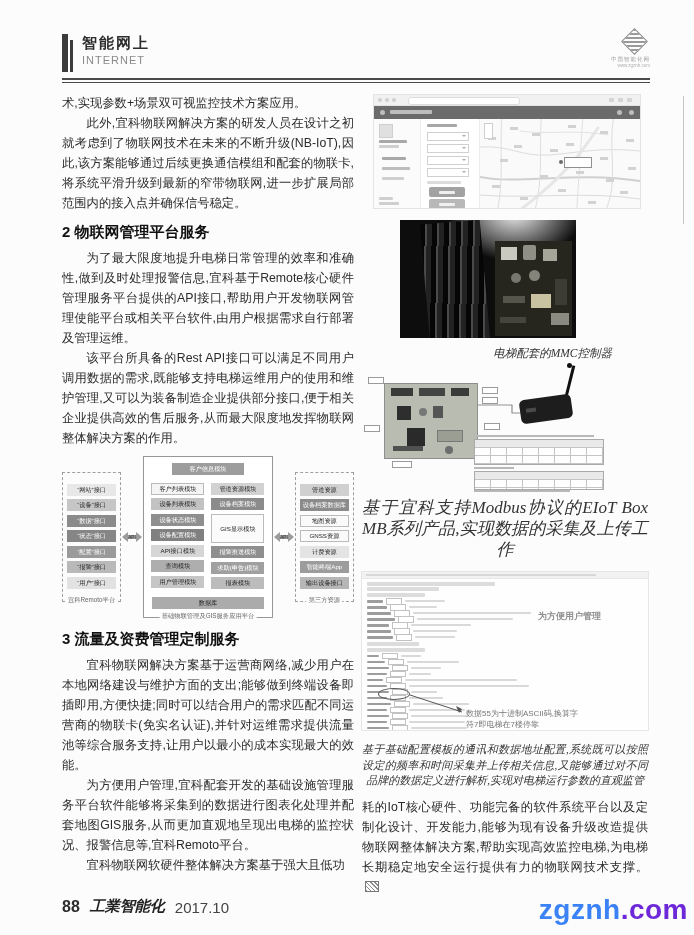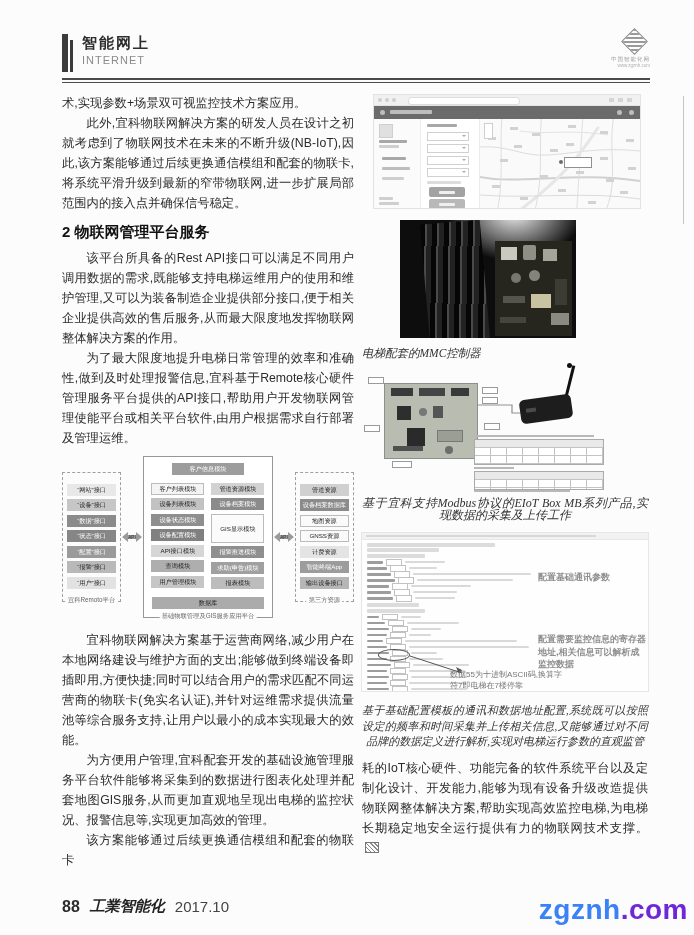--- a/index.html
+++ b/index.html
@@ -70,22 +70,22 @@
   .zoomctl{position:absolute;left:4px;top:4px;width:7px;height:14px;background:#fff;border:1px solid #cfcfcf;}
   
   .photo{position:relative;width:176px;height:118px;margin:12px 0 0 38px;background:#0d0d0d;overflow:hidden;}
   .glare{position:absolute;left:20%;top:-28%;width:90%;height:70%;
          background:radial-gradient(ellipse at 50% 30%,rgba(255,255,255,0.95),rgba(255,255,255,0) 60%);}
   .sink{position:absolute;left:14%;top:2%;width:34%;height:102%;transform:rotate(-5deg);
         background:repeating-linear-gradient(96deg,#060606 0 5px,#4a4a4a 5px 7px,#222 7px 12px);}
   .pboard{position:absolute;right:2%;top:18%;width:44%;height:80%;background:#26261f;}
   .cmp{position:absolute;}
   .caption{font-style:italic;font-family:"Liberation Serif",serif;color:#333;}
-  .cap1{font-size:11.5px;text-align:left;width:250px;margin:8px 0 0 0;}
-  .cap2{font-size:12px;line-height:12px;text-align:justify;text-align-last:center;margin:4px 0 7px 0;}
+  .cap1{font-size:11.5px;text-align:right;width:250px;margin:8px 0 0 0;}
+  .cap2{font-size:17px;line-height:21px;text-align:justify;text-align-last:center;margin:4px 0 7px 0;}
   .cap3{font-size:11px;line-height:15.5px;text-align:justify;text-align-last:center;margin:12px 0 0 0;}
   
   .fig2{position:relative;height:126px;margin-top:6px;}
   .board{position:absolute;left:22px;top:16px;width:92px;height:74px;background:#b8bcb1;border:1px solid #8e8e8e;}
   .lbl{position:absolute;background:#fff;border:1px solid #9a9a9a;width:14px;height:5px;}
   .dev{position:absolute;left:158px;top:30px;width:52px;height:24px;background:#1d1d1d;border-radius:5px;transform:rotate(-8deg);}
   .dev .dvs{position:absolute;left:6px;top:9px;width:10px;height:4px;background:#4a4a4a;}
   .ant{position:absolute;left:206px;top:-2px;width:2.5px;height:36px;background:#111;transform:rotate(14deg);}
   .antc{position:absolute;left:205px;top:-4px;width:5px;height:5px;border-radius:50%;background:#111;}
   .wire{position:absolute;left:0;top:0;width:100%;height:100%;}
@@ -102,21 +102,21 @@
   .cfgrows{position:absolute;left:5px;top:8px;width:165px;}
   .ch{height:4px;background:#dcdcdc;margin:1.6px 0;border-radius:1px;}
   .cr{display:flex;align-items:center;height:6px;gap:3px;}
   .cr .cl{height:2.5px;background:#9d9d9d;border-radius:1px;}
   .cr .ci{width:14px;height:4.5px;background:#fff;border:1px solid #c2c2c2;}
   .cr .chint{height:2px;background:#d9d9d9;border-radius:1px;}
   .an{position:absolute;font-size:9px;font-weight:bold;color:#8f8f8f;line-height:12.5px;}
   .an3{position:absolute;font-size:8px;color:#767676;line-height:11px;width:112px;}
   .ellipse{position:absolute;left:16px;top:116px;width:30px;height:10px;border:1.2px solid #555;border-radius:50%;}
   
-  .footer{position:absolute;left:62px;top:897px;display:flex;align-items:center;gap:10px;}
+  .footer{position:absolute;left:62px;top:897px;display:flex;align-items:flex-end;gap:10px;}
   .pagenum{font-size:16px;font-weight:bold;color:#2e2e2e;}
   .jlogo{font-family:"Liberation Serif",serif;font-style:italic;font-weight:bold;font-size:15px;color:#222;}
   .issue{font-size:15px;color:#444;}
   .watermark{position:absolute;right:6px;top:894px;font-size:28px;font-weight:bold;letter-spacing:0.5px;
              font-family:"Liberation Sans",sans-serif;}
   .wm-red{color:#3b82f6;}
   .wm-blk{color:#6d28d9;}
   .endmark{display:inline-block;width:12px;height:9px;border:1px solid #777;vertical-align:-1px;margin-left:3px;
            background:repeating-linear-gradient(45deg,#8a8a8a 0 1px,transparent 1px 3px);}
 </style>
@@ -137,22 +137,22 @@
     <div class="hlogo-t2">www.zgznh.com</div>
   </div>
   <div class="rule1"></div>
   <div class="rule2"></div>
   <div class="edge-line"></div>
 
   <div class="colL">
     <p class="body">术,实现参数+场景双可视监控技术方案应用。</p>
     <p class="body ind">此外,宜科物联网解决方案的研发人员在设计之初就考虑到了物联网技术在未来的不断升级(NB-IoT),因此,该方案能够通过后续更换通信模组和配套的物联卡,将系统平滑升级到最新的窄带物联网,进一步扩展局部范围内的接入点并确保信号稳定。</p>
     <h2 class="sec">2 物联网管理平台服务</h2>
+    <p class="body ind">为了最大限度地提升电梯日常管理的效率和准确性,做到及时处理报警信息,宜科基于Remote核心硬件管理服务平台提供的API接口,帮助用户开发物联网管理使能平台或相关平台软件,由用户根据需求自行部署及管理运维。</p>
     <p class="body ind">该平台所具备的Rest API接口可以满足不同用户调用数据的需求,既能够支持电梯运维用户的使用和维护管理,又可以为装备制造企业提供部分接口,便于相关企业提供高效的售后服务,从而最大限度地发挥物联网整体解决方案的作用。</p>
-    <p class="body ind">为了最大限度地提升电梯日常管理的效率和准确性,做到及时处理报警信息,宜科基于Remote核心硬件管理服务平台提供的API接口,帮助用户开发物联网管理使能平台或相关平台软件,由用户根据需求自行部署及管理运维。</p>
 
     <div class="dg">
       <div class="grp">
         <div class="bx" style="background:#e8e8e8">“网站”接口</div>
         <div class="bx" style="background:#c6c6c6">“设备”接口</div>
         <div class="bx w" style="background:#8b8b8b">“数据”接口</div>
         <div class="bx w" style="background:#868686">“状态”接口</div>
         <div class="bx w" style="background:#9a9a9a">“配置”接口</div>
         <div class="bx" style="background:#b9b9b9">“报警”接口</div>
         <div class="bx" style="background:#e2e2e2">“用户”接口</div>
@@ -195,23 +195,24 @@
         <div class="bx w" style="background:#8b8b8b">设备档案数据库</div>
         <div class="bx brd">地图资源</div>
         <div class="bx brd">GNSS资源</div>
         <div class="bx" style="background:#e4e4e4">计费资源</div>
         <div class="bx w" style="background:#9c9c9c">智能终端App</div>
         <div class="bx" style="background:#b6b6b6">输出设备接口</div>
         <div class="gcap">第三方资源</div>
       </div>
     </div>
 
+    <h2 class="sec">3 流量及资费管理定制服务</h2>
     <p class="body ind">宜科物联网解决方案基于运营商网络,减少用户在本地网络建设与维护方面的支出;能够做到终端设备即插即用,方便快捷;同时可以结合用户的需求匹配不同运营商的物联卡(免实名认证),并针对运维需求提供流量池等综合服务支持,让用户以最小的成本实现最大的效能。</p>
-    <p class="body ind">为方便用户管理,宜科配套开发的基础设施管理服务平台软件能够将采集到的数据进行图表化处理并配套地图GIS服务,从而更加直观地呈现出电梯的监控状况、报警信息等,实现更加高效的管理。</p>
-    <p class="body ind">该方案能够通过后续更换通信模组和配套的物联卡</p>
+    <p class="body ind">为方便用户管理,宜科配套开发的基础设施管理服务平台软件能够将采集到的数据进行图表化处理并配套地图GIS服务,从而更加直观地呈现出电梯的监控状况、报警信息等,宜科Remoto平台。</p>
+    <p class="body ind">宜科物联网软硬件整体解决方案基于强大且低功</p>
   </div>
 
   <div class="colR">
 
     <div class="shot1">
       <div class="browser">
         <div class="dot" style="left:4px"></div>
           <div class="dot" style="left:11px"></div>
           <div class="dot" style="left:18px"></div>
         <div class="url"></div>
@@ -453,28 +454,27 @@
             <div class="cl" style="width: 20px;"></div>
             <div class="ci"></div>
             <div class="chint" style="width: 56px;"></div>
           </div>
           <div class="cr">
             <div class="cl" style="width: 22px;"></div>
             <div class="ci"></div>
             <div class="chint" style="width: 56px;"></div>
           </div>
         </div>
-      <div class="an" style="left:176px;top:38px;width:104px;">配置基础通讯参数</div>
-      <div class="an" style="left:176px;top:100px;width:108px;">配置需要监控信息的寄存器地址,相关信息可以解析成监控数据</div>
+      <div class="an" style="left:176px;top:38px;width:104px;">为方便用户管理</div>
       <div class="ellipse"></div>
       <svg style="position:absolute;left:0;top:0;width:286px;height:158px;pointer-events:none">
         <path d="M48 123 L100 140" stroke="#555" stroke-width="1"></path>
         <path d="M100 140 L94 137 L97 133 Z" fill="#555" transform="rotate(180 97 137)"></path>
       </svg>
-      <div class="an3" style="left:88px;top:136px;">数据55为十进制ASCII码,换算字符7即电梯在7楼停靠</div>
+      <div class="an3" style="left:104px;top:136px;">数据55为十进制ASCII码,换算字符7即电梯在7楼停靠</div>
     </div>
     <p class="caption cap3">基于基础配置模板的通讯和数据地址配置,系统既可以按照设定的频率和时间采集并上传相关信息,又能够通过对不同品牌的数据定义进行解析,实现对电梯运行参数的直观监管</p>
 
     <p class="body" style="margin-top:8px;"><span>耗的IoT核心硬件、功能完备的软件系统平台以及定制化设计、开发能力,能够为现有设备升级改造提供物联网整体解决方案,帮助实现高效监控电梯,为电梯长期稳定地安全运行提供有力的物联网技术支撑。</span><span class="endmark"></span></p>
   </div>
 
   <div class="footer">
     <span class="pagenum">88</span>
     <span class="jlogo">工業智能化</span>
     <span class="issue">2017.10</span>

